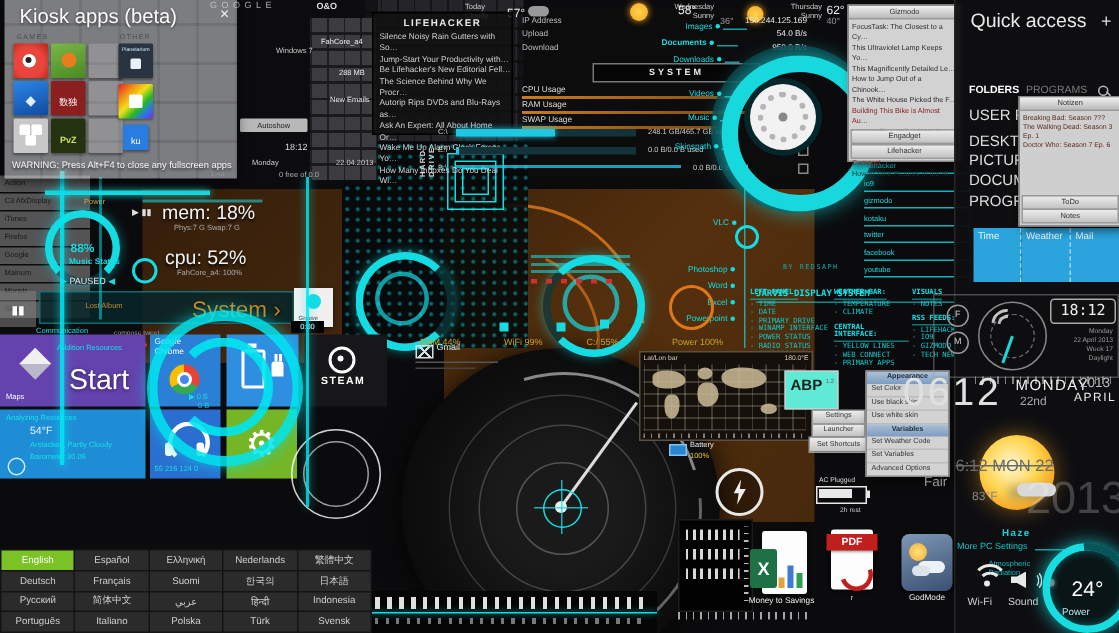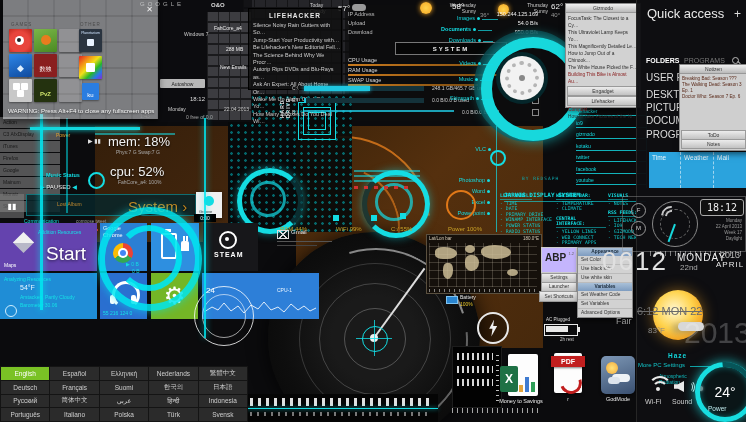--- a/index.html
+++ b/index.html
@@ -210,20 +210,23 @@
     <div style="height:9px;background:rgba(240,240,240,.32);margin-bottom:1px;font-size:5px;color:#1a1a1a;padding:2px 0 0 3px;">Firefox</div>
     <div style="height:9px;background:rgba(240,240,240,.32);margin-bottom:1px;font-size:5px;color:#1a1a1a;padding:2px 0 0 3px;">Google</div>
     <div style="height:9px;background:rgba(240,240,240,.32);margin-bottom:1px;font-size:5px;color:#1a1a1a;padding:2px 0 0 3px;">Mainum</div>
     <div style="height:9px;background:rgba(240,240,240,.32);margin-bottom:1px;font-size:5px;color:#1a1a1a;padding:2px 0 0 3px;">Monstr</div>
     <div style="height:9px;background:rgba(240,240,240,.32);margin-bottom:1px;font-size:5px;color:#1a1a1a;padding:2px 0 0 3px;">Skype</div>
   </div>
 
   <div class="abs" style="left:30px;top:127px;width:110px;height:3px;background:#14dce2;box-shadow:0 0 5px #14dce2;"></div>
   <div class="abs" style="left:95px;top:133px;width:80px;height:2px;background:rgba(20,220,230,.55);"></div>
   <div class="abs" style="left:56px;top:132px;font-size:5px;color:#e0a030;">Power</div>
+  <div class="abs ring" style="left:30px;top:140px;width:40px;height:40px;border:5px solid #14dce2;border-bottom-color:rgba(16,60,66,.6);box-shadow:0 0 8px rgba(20,220,230,.5);display:flex;align-items:center;justify-content:center;">
+    <span style="font-size:8px;font-weight:bold;color:#14dce2;">88%</span>
+  </div>
   <div class="abs ring" style="left:88px;top:172px;width:13px;height:13px;border:2px solid #14dce2;"></div>
   <div class="abs" style="left:88px;top:137px;font-size:6px;color:#ddd;"><span>▶</span> <span>▮▮</span></div>
   <div class="abs" style="left:108px;top:134px;font-size:13px;color:#f2f2f2;text-shadow:0 1px 2px #000;">mem: 18%</div>
   <div class="abs" style="left:116px;top:149px;font-size:5px;color:#aaa;">Phys:7 G  Swap:7 G</div>
   <div class="abs" style="left:110px;top:164px;font-size:13px;color:#f2f2f2;text-shadow:0 1px 2px #000;">cpu: 52%</div>
   <div class="abs" style="left:118px;top:179px;font-size:5px;color:#aaa;">FahCore_a4: 100%</div>
   <div class="abs" style="left:46px;top:172px;font-size:5.5px;font-weight:bold;color:#14dce2;">Music Status</div>
   <div class="abs" style="left:40px;top:183px;font-size:6px;color:#e8e8e8;">
     <span class="teal">▶</span>
     <span>PAUSED</span>
@@ -286,27 +289,20 @@
     <div class="ring" style="position:absolute;left:5px;top:32px;width:10px;height:10px;border:1.5px solid #cfeeff;"></div>
   </div>
   <div class="tile" style="left:100px;top:273px;width:47px;height:46px;background:#2a6fd0;">
     <div class="ring" style="position:absolute;left:12px;top:8px;width:22px;height:22px;border:3px solid #fff;border-bottom-color:transparent;"></div>
     <div style="position:absolute;left:10px;top:22px;width:5px;height:9px;background:#fff;border-radius:2px;"></div>
     <div style="position:absolute;left:31px;top:22px;width:5px;height:9px;background:#fff;border-radius:2px;"></div>
     <div style="position:absolute;left:3px;top:37px;font-size:5px;color:#16e0e6;">55 216 124 0</div>
   </div>
   <div class="tile" style="left:151px;top:273px;width:47px;height:46px;background:#74b626;display:flex;align-items:center;justify-content:center;">
     <span style="font-size:24px;color:#fff;">⚙</span>
-  </div>
-  <div class="tile" style="left:202px;top:273px;width:117px;height:46px;background:#2d7fd8;">
-    <div style="position:absolute;left:4px;top:13px;font-size:8px;color:#fff;">24</div>
-    <div style="position:absolute;left:75px;top:14px;font-size:5px;color:#e8f4ff;">CPU-1</div>
-    <svg width="112" height="18" style="position:absolute;left:2px;top:25px;">
-      <polyline points="0,14 8,9 14,12 20,5 27,13 34,8 40,15 47,7 54,11 60,4 67,12 74,9 80,14 87,6 94,12 100,8 106,13 112,10" fill="none" stroke="rgba(255,255,255,.85)" stroke-width="1"></polyline>
-    </svg>
   </div>
   <div class="abs" style="left:46px;top:243px;font-size:19px;font-weight:300;color:#fff;text-shadow:0 1px 3px rgba(0,0,0,.6);">Start</div>
 
   <div class="abs ring" style="left:98px;top:207px;width:90px;height:90px;border:7px solid rgba(0,230,240,.85);box-shadow:0 0 10px rgba(0,230,240,.6);"></div>
   <div class="abs ring" style="left:116px;top:225px;width:54px;height:54px;border:6px solid rgba(0,230,240,.9);border-left-color:transparent;"></div>
   <div class="abs" style="left:126px;top:261px;font-size:5px;color:#14dce2;">▶ 0 B</div>
   <div class="abs" style="left:132px;top:268px;font-size:5px;color:#14dce2;">0 B</div>
   <div class="abs ring" style="left:194px;top:286px;width:58px;height:58px;border:1.5px solid rgba(255,255,255,.8);"></div>
   <div class="abs ring" style="left:202px;top:294px;width:42px;height:42px;border:1px solid rgba(255,255,255,.6);"></div>
 
@@ -439,21 +435,21 @@
       <div>How to Take Pictures of the Ni…</div>
     </div>
     <div class="winbtn" style="position:absolute;left:1px;bottom:11px;width:70px;height:8px;font-size:5px;line-height:8px;">
       <span>Engadget</span>
     </div>
     <div class="winbtn" style="position:absolute;left:1px;bottom:1px;width:70px;height:8px;font-size:5px;line-height:8px;">
       <span>Lifehacker</span>
     </div>
   </div>
 
-  <div class="abs" style="left:541px;top:247px;width:34px;height:24px;background:#c4b5fd;border:1px solid #ccc;">
+  <div class="abs" style="left:523px;top:247px;width:34px;height:24px;background:#5eead4;border:1px solid #ccc;">
     <span style="position:absolute;left:3px;top:4px;font-size:10px;font-weight:bold;color:#222;">ABP</span>
     <span style="position:absolute;right:2px;top:3px;font-size:4px;color:#666;">1.2</span>
   </div>
   <div class="abs winbtn" style="left:541px;top:273px;width:34px;height:8px;font-size:4.8px;line-height:8px;"><span>Settings</span></div>
   <div class="abs winbtn" style="left:541px;top:282px;width:34px;height:8px;font-size:4.8px;line-height:8px;"><span>Launcher</span></div>
   <div class="abs winbtn" style="left:539px;top:291px;width:38px;height:9px;font-size:4.8px;line-height:9px;"><span>Set Shortcuts</span></div>
   <div class="abs winpopup" style="left:577px;top:247px;width:54px;height:69px;">
     <div style="height:8px;background:linear-gradient(#a9c0d8,#7e9cc0);font-size:4.8px;line-height:8px;text-align:center;color:#1a2a3a;font-weight:bold;"><span>Appearance</span></div>
     <div style="height:8px;font-size:4.8px;line-height:8px;padding-left:3px;color:#333;border-bottom:1px solid #bbb;">Set Color</div>
     <div style="height:8px;font-size:4.8px;line-height:8px;padding-left:3px;color:#333;border-bottom:1px solid #bbb;">Use black skin</div>
@@ -651,20 +647,21 @@
     <div class="langbtn">
         <span>Türk</span>
       </div>
     <div class="langbtn">
         <span>Svensk</span>
       </div>
   </div>
 
   <div class="abs" id="kiosk" style="left:3px;top:0;width:155px;height:119px;">
     <div class="grid-bg"></div>
+    <div style="position:absolute;left:10px;top:3px;font-size:13.5px;font-weight:300;color:#fafafa;text-shadow:0 1px 2px rgba(0,0,0,.55);">Kiosk apps (beta)</div>
     <div style="position:absolute;right:5px;top:5px;font-size:8px;color:#f0f0f0;">✕</div>
     <div style="position:absolute;left:8px;top:22px;font-size:4.5px;color:#4a4a4a;letter-spacing:1px;">GAMES</div>
     <div style="position:absolute;left:77px;top:22px;font-size:4.5px;color:#4a4a4a;letter-spacing:1px;">OTHER</div>
 
     <div class="ktile" style="left:6px;top:29px;background:radial-gradient(circle at 45% 55%,#e8453c 55%,#b52318);">
         <span class="ring" style="position:absolute;left:6px;top:7px;width:9px;height:9px;background:#fff;"></span>
         <span class="ring" style="position:absolute;left:8px;top:9px;width:4px;height:4px;background:#222;"></span>
       </div>
     <div class="ktile" style="left:31px;top:29px;background:linear-gradient(160deg,#7ab648,#4a8a22);">
         <span class="ring" style="position:absolute;left:7px;top:6px;width:10px;height:10px;background:#e87c1e;"></span>

